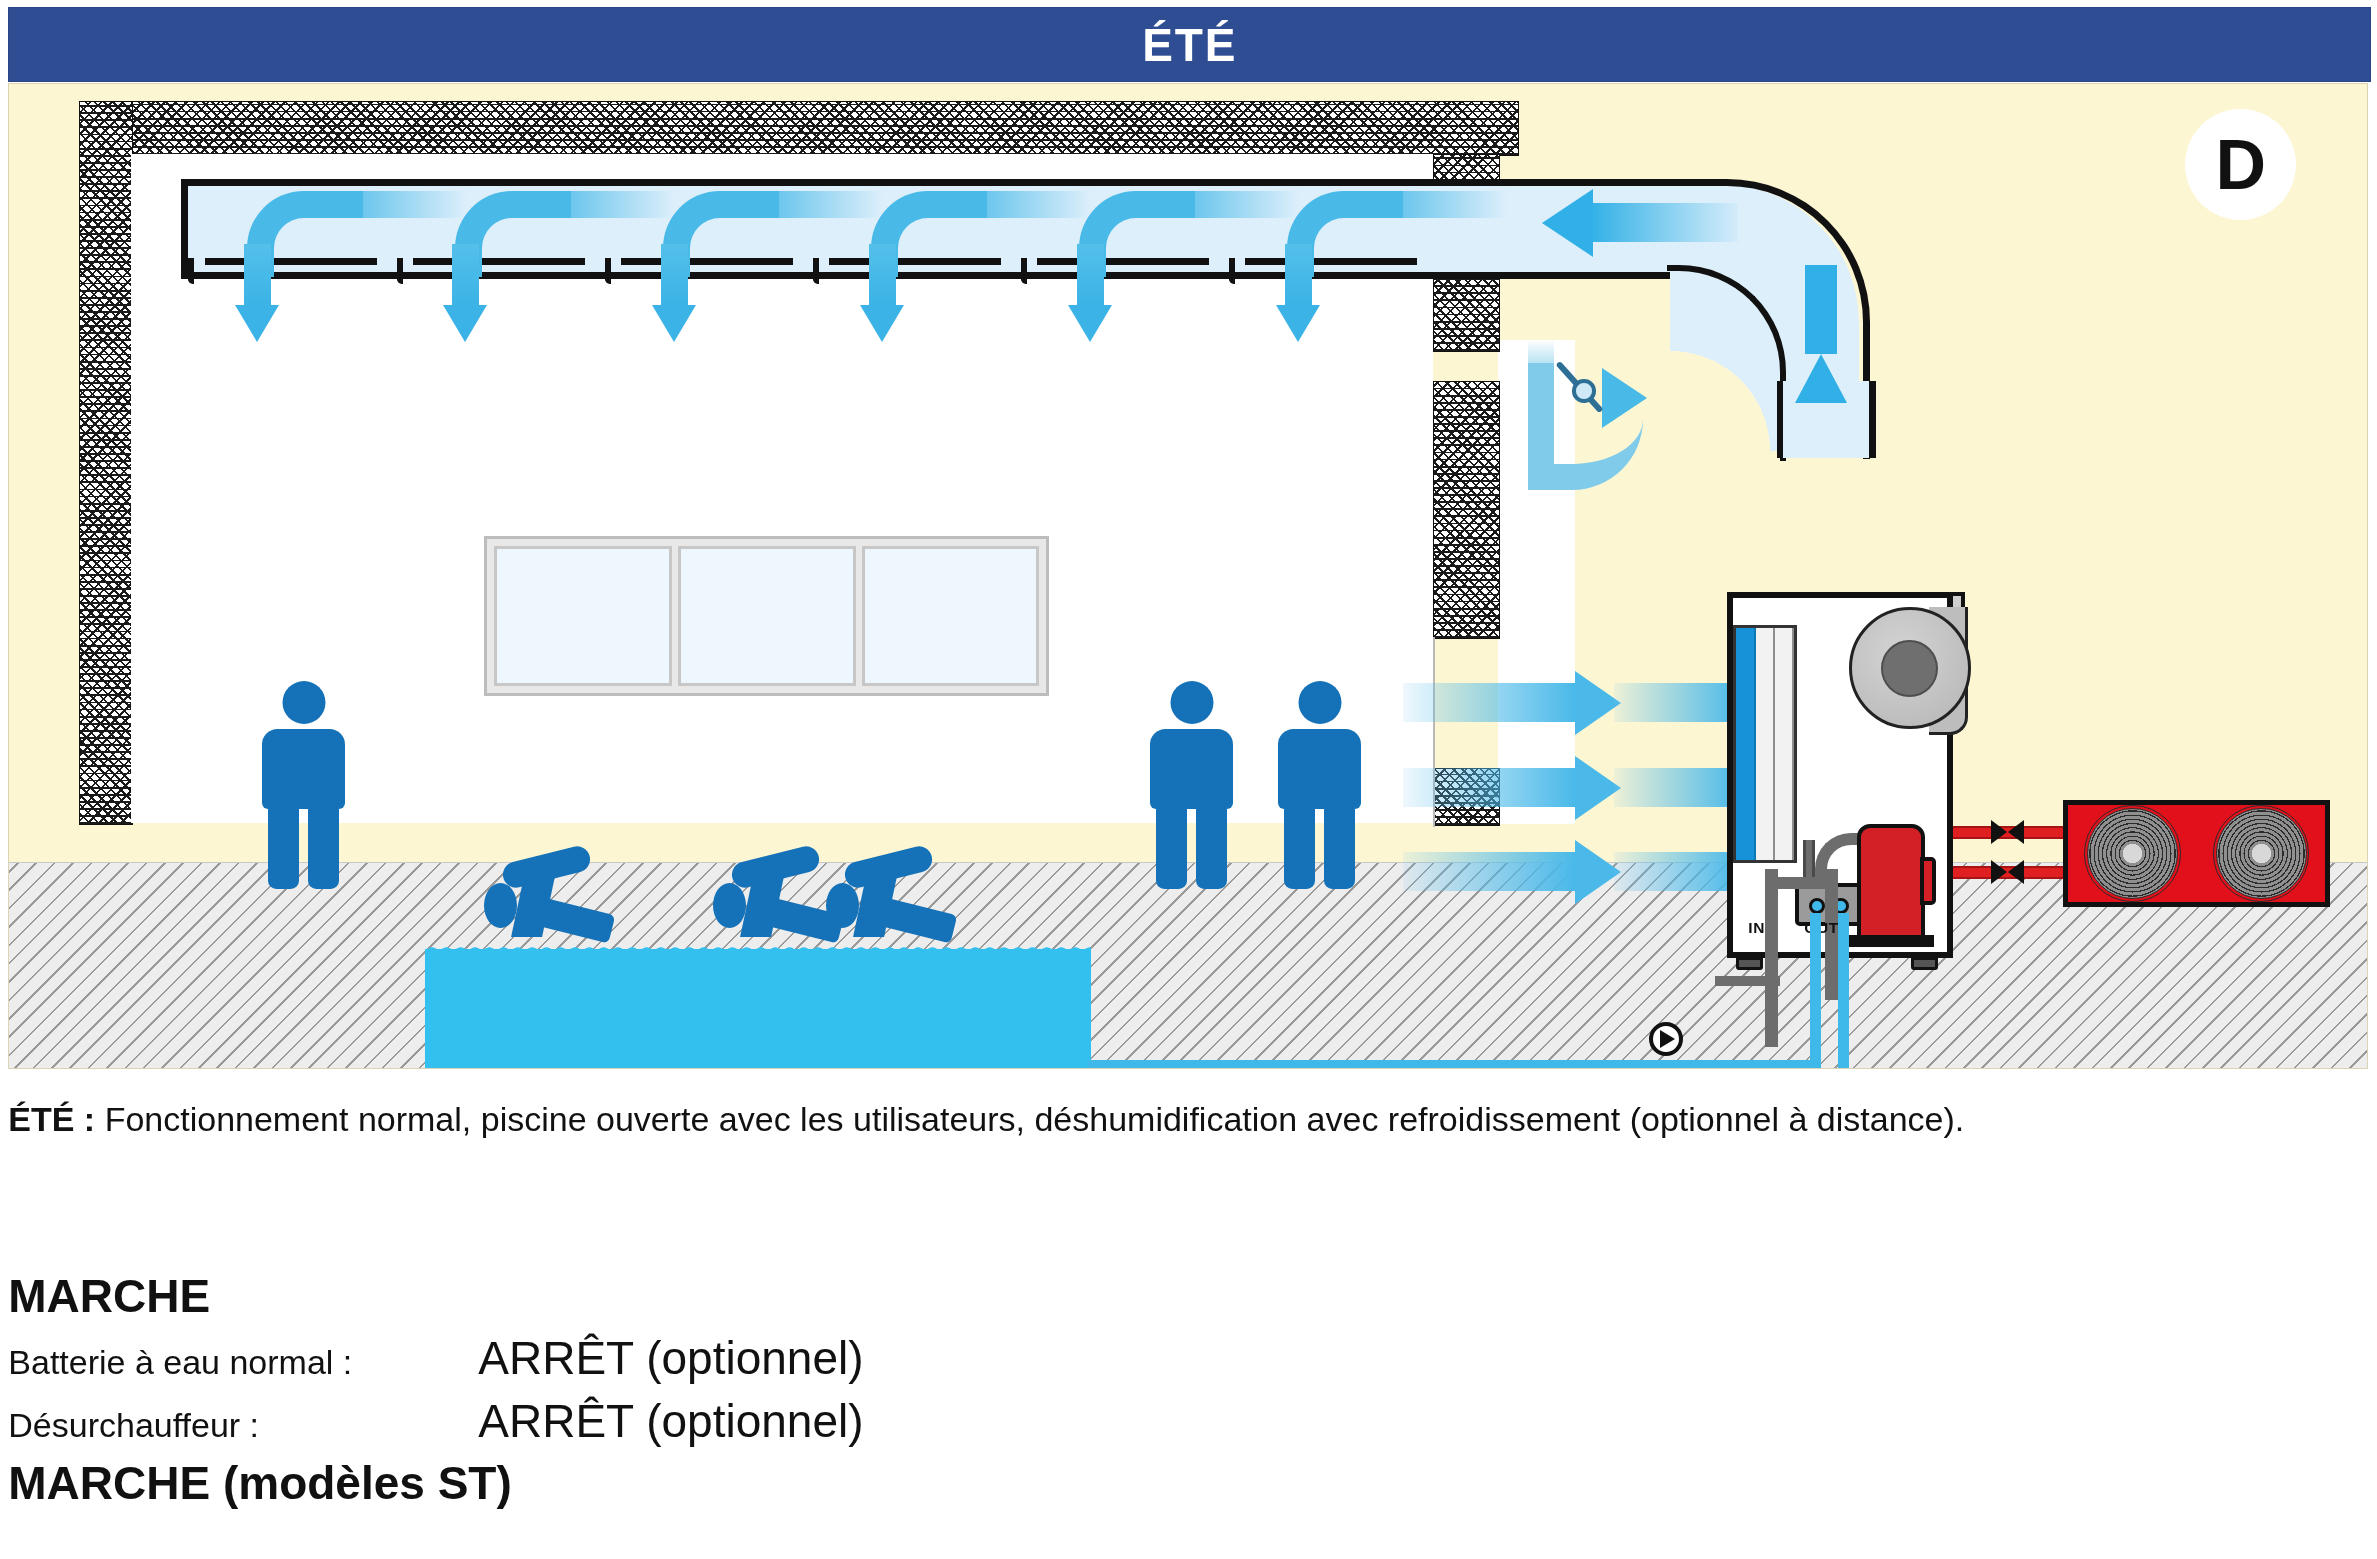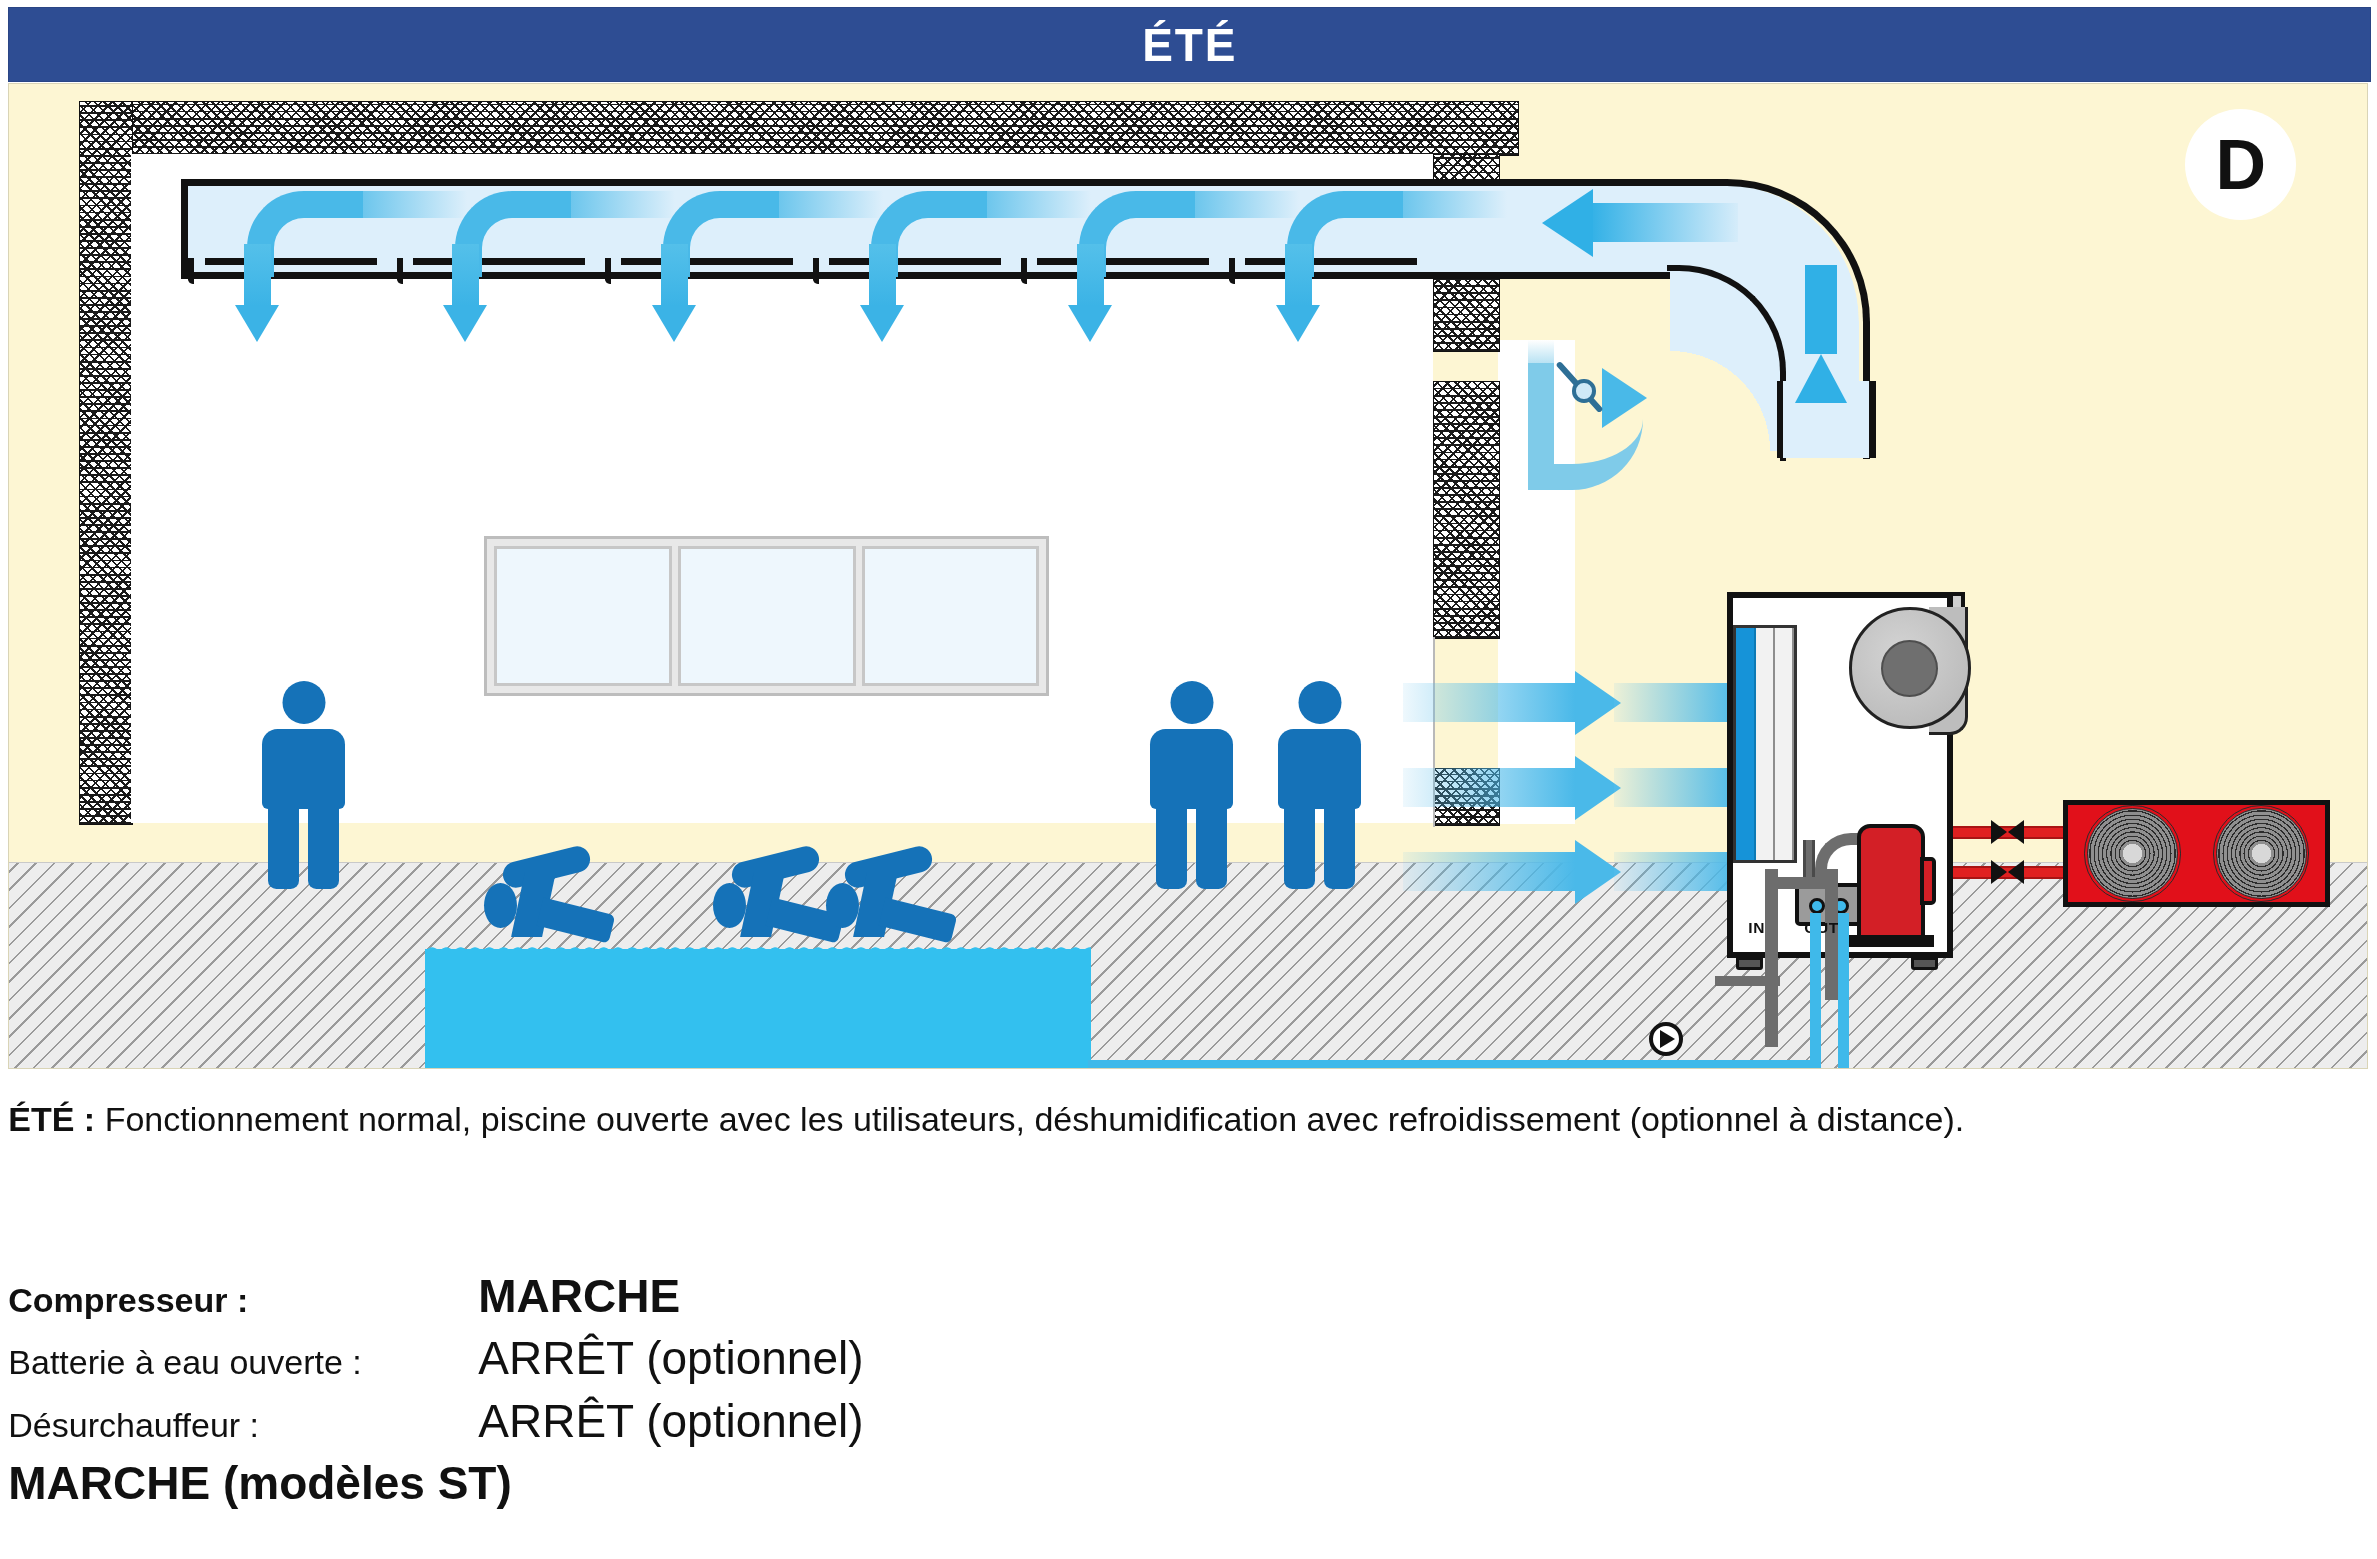--- a/index.html
+++ b/index.html
@@ -490,25 +490,24 @@
   </div>
 
 </div>
 
 <div id="caption">
   <b>ÉTÉ :</b><span> Fonctionnement normal, piscine ouverte avec les utilisateurs, déshumidification avec refroidissement (optionnel à distance).</span>
 </div>
 
 <div id="status">
   <div class="srow">
-    <div class="slabel bold">Compresseur :</div>
     <div class="svalue bold">MARCHE</div>
   </div>
   <div class="srow">
-    <div class="slabel">Batterie à eau ouverte :</div>
+    <div class="slabel">Batterie à eau normal :</div>
     <div class="svalue">ARRÊT (optionnel)</div>
   </div>
   <div class="srow">
     <div class="slabel">Désurchauffeur :</div>
     <div class="svalue">ARRÊT (optionnel)</div>
   </div>
   <div class="srow">
     <div class="svalue bold">MARCHE (modèles ST)</div>
   </div>
 </div>

